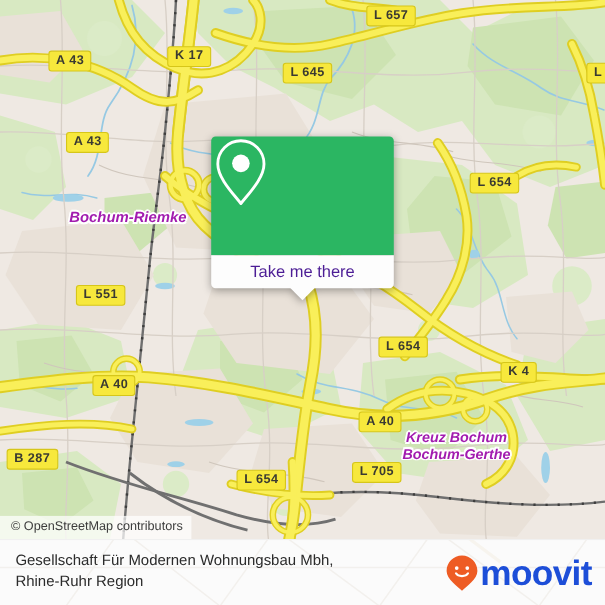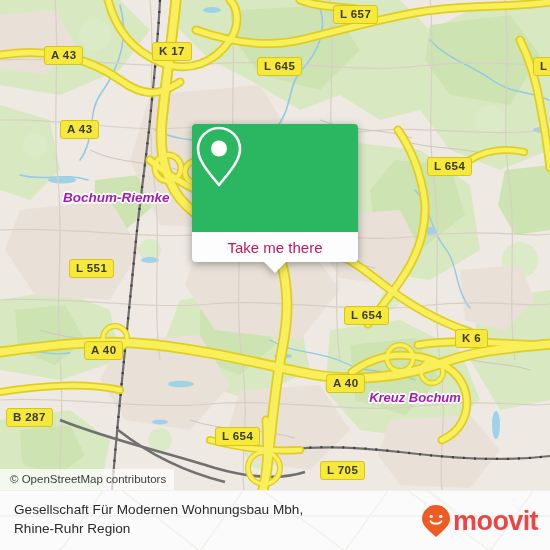--- a/index.html
+++ b/index.html
@@ -57,21 +57,21 @@
     background:#2bb662;
     height:108px;
     border-radius:4px 4px 0 0;
     display:flex;align-items:center;justify-content:center;
   }
   .card-bot{
     background:#fdfdfd;
     height:30px;
     border-radius:0 0 4px 4px;
     display:flex;align-items:center;justify-content:center;
-    color:#be185d;
+    color:#4c1d95;
     font-size:15px;
   }
   .card-arrow{
     position:absolute;left:50%;bottom:-11px;margin-left:-12px;
     width:0;height:0;
     border-left:12px solid transparent;
     border-right:12px solid transparent;
     border-top:12px solid #fdfdfd;
   }
   .pin-icon{display:block;}
@@ -97,21 +97,21 @@
   .footer-title{
     position:absolute;left:14px;top:9px;width:360px;
     font-size:13.6px;line-height:19px;color:#2b2b2b;
     z-index:2;
   }
   .brand{
     position:absolute;right:12px;top:13px;
     display:flex;align-items:center;gap:2px;z-index:2;
   }
   .brand-word{
-    font-size:27px;font-weight:bold;color:#ef4444;
+    font-size:32px;font-weight:bold;color:#1d4ed8;
     letter-spacing:-.6px;line-height:27px;
   }
 </style>
 </head>
 <body>
 
 <div id="app">
 
   <div class="map">
 
@@ -310,34 +310,35 @@
     <div id="shield-layer">
         <div class="shield" style="left: 333px; top: 5px;">L 657</div>
         <div class="shield" style="left: 152px; top: 42px;">K 17</div>
         <div class="shield" style="left: 257px; top: 57px;">L 645</div>
         <div class="shield" style="left: 44px; top: 46px;">A 43</div>
         <div class="shield" style="left: 533px; top: 57px;">L 7</div>
         <div class="shield" style="left: 60px; top: 120px;">A 43</div>
         <div class="shield" style="left: 427px; top: 157px;">L 654</div>
         <div class="shield" style="left: 69px; top: 259px;">L 551</div>
         <div class="shield" style="left: 344px; top: 306px;">L 654</div>
-        <div class="shield" style="left: 455px; top: 329px;">K 6</div>
+        <div class="shield" style="left: 455px; top: 329px;">K 4</div>
         <div class="shield" style="left: 84px; top: 341px;">A 40</div>
         <div class="shield" style="left: 326px; top: 374px;">A 40</div>
         <div class="shield" style="left: 6px; top: 408px;">B 287</div>
         <div class="shield" style="left: 215px; top: 427px;">L 654</div>
-        <div class="shield" style="left: 320px; top: 420px; margin-top: 41px;">L 705</div>
+        <div class="shield" style="left: 320px; top: 420px;">L 705</div>
       </div>
 
     <div id="place-layer">
         <div class="place big" style="left: 63px; top: 190px;">Bochum-Riemke</div>
       </div>
 
     <div class="place jn" id="junction-label" style="left: 415px; top: 390px; transform: translateX(-50%);">
       <div>Kreuz Bochum</div>
+      <div>Bochum-Gerthe</div>
     </div>
 
     <div class="card">
       <div class="card-top" style="background: rgb(43, 182, 98);">
         <svg class="pin-icon" width="54" height="66" viewBox="0 0 54 66">
           <path d="M27 4 C15.4 4 6 13.4 6 25 C6 38 20 52 27 61 C34 52 48 38 48 25 C48 13.4 38.6 4 27 4 Z" fill="none" stroke="#ffffff" stroke-width="2.6" stroke-linejoin="round"></path>
           <circle cx="27" cy="24.5" r="8" fill="#ffffff"></circle>
         </svg>
       </div>
       <div class="card-bot">

